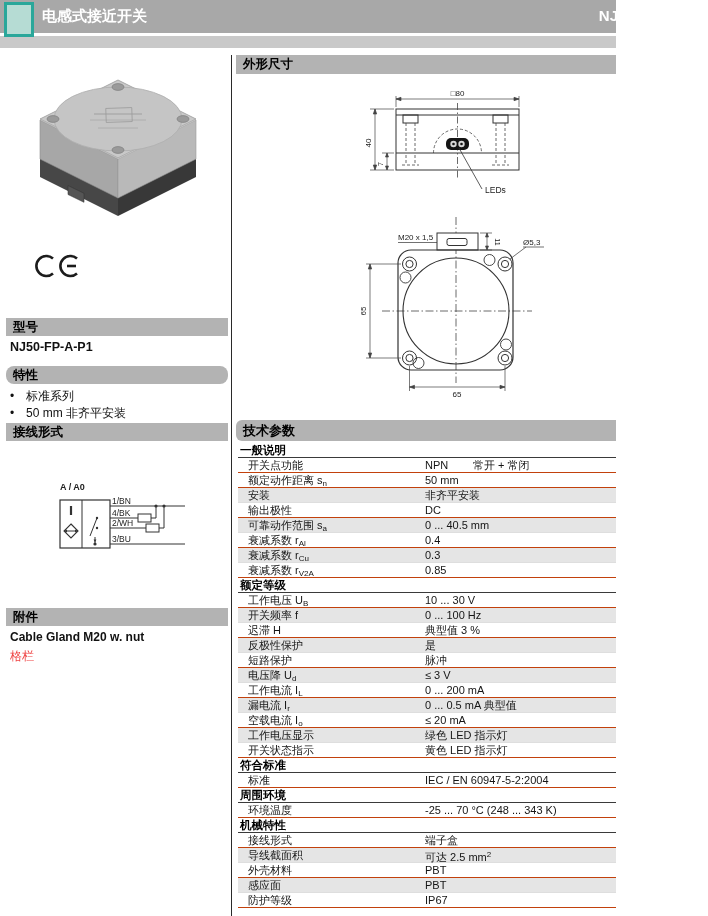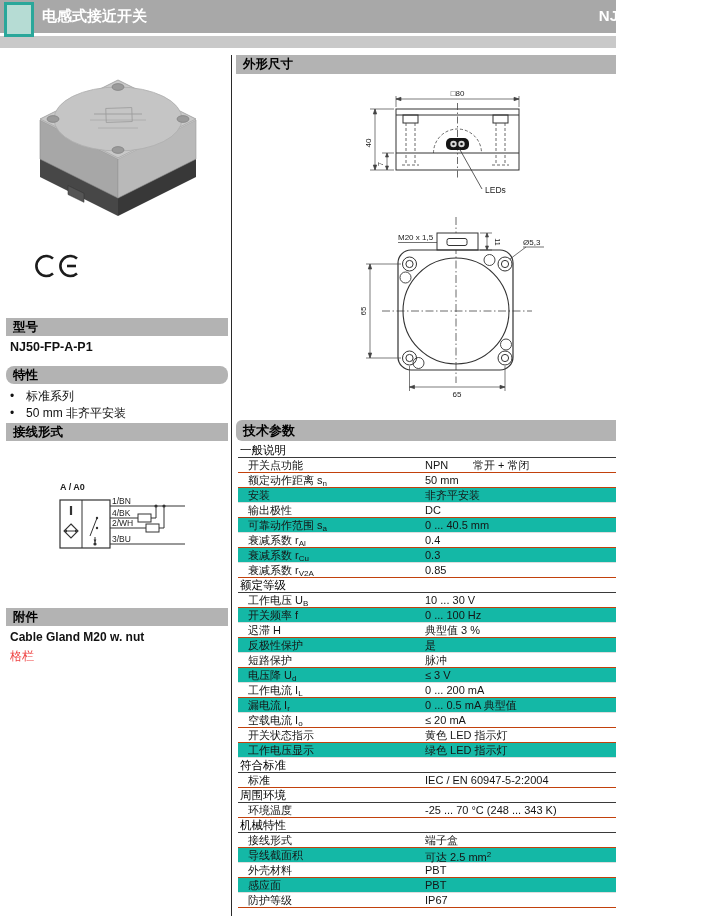--- a/index.html
+++ b/index.html
@@ -25,23 +25,23 @@
   .ltext { position:absolute; font-size:12px; color:#111; white-space:nowrap; }
   .ltext.bold { font-weight:bold; }
   .feature-list { position:absolute; left:10px; top:388px; font-size:12px; }
   .feature-list .fi { display:flex; line-height:17px; }
   .feature-list .bullet { width:16px; }
 
   svg text { font-family:"Liberation Sans","DejaVu Sans",sans-serif; }
 
   
   .tech-table { position:absolute; left:238px; top:443px; width:462px; }
-  .tsec-title { height:15px; line-height:14px; font-weight:normal; font-size:11.5px; color:#000; border-bottom:1px solid #3a3a3a; padding-left:2px; }
+  .tsec-title { height:15px; line-height:14px; font-weight:bold; font-size:11.5px; color:#000; border-bottom:1px solid #3a3a3a; padding-left:2px; }
   .trow { position:relative; height:15px; line-height:14px; font-size:11px; border-bottom:1px solid #c2410c; background:#fff; }
-  .trow.shaded { background:#14b8a6; border-bottom:1px solid #dedede; }
+  .trow.shaded { background:#e5e5e5; border-bottom:1px solid #dedede; }
   .tlabel { position:absolute; left:10px; top:0; white-space:nowrap; color:#151515; }
   .tval { position:absolute; left:187px; top:0; white-space:nowrap; color:#151515; }
   .tval .v1 { display:inline-block; min-width:48px; }
   sub { font-size:8px; vertical-align:-2px; }
   sup { font-size:8px; vertical-align:4px; }
 </style>
 </head>
 <body>
 
 <div class="page">
@@ -331,28 +331,28 @@
         <div class="tval"><span class="v1">0 ... 200 mA</span></div>
       </div>
       <div class="trow shaded">
         <div class="tlabel">漏电流 I<sub>r</sub></div>
         <div class="tval"><span class="v1">0 ... 0.5 mA 典型值</span></div>
       </div>
       <div class="trow">
         <div class="tlabel">空载电流 I<sub>o</sub></div>
         <div class="tval"><span class="v1">≤ 20 mA</span></div>
       </div>
+      <div class="trow shaded">
+        <div class="tlabel">工作电压显示</div>
+        <div class="tval"><span class="v1">绿色 LED 指示灯</span></div>
+      </div>
       <div class="trow">
         <div class="tlabel">开关状态指示</div>
         <div class="tval"><span class="v1">黄色 LED 指示灯</span></div>
       </div>
-      <div class="trow shaded">
-        <div class="tlabel">工作电压显示</div>
-        <div class="tval"><span class="v1">绿色 LED 指示灯</span></div>
-      </div>
       <div class="tsec-title">符合标准</div>
       <div class="trow">
         <div class="tlabel">标准</div>
         <div class="tval"><span class="v1">IEC / EN 60947-5-2:2004</span></div>
       </div>
       <div class="tsec-title">周围环境</div>
       <div class="trow">
         <div class="tlabel">环境温度</div>
         <div class="tval"><span class="v1">-25 ... 70 °C (248 ... 343 K)</span></div>
       </div>

